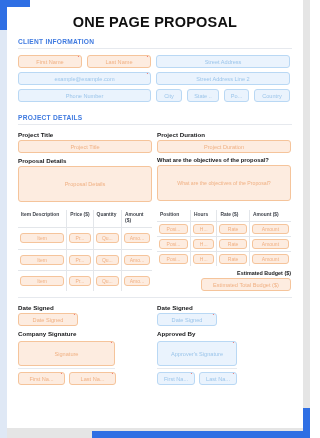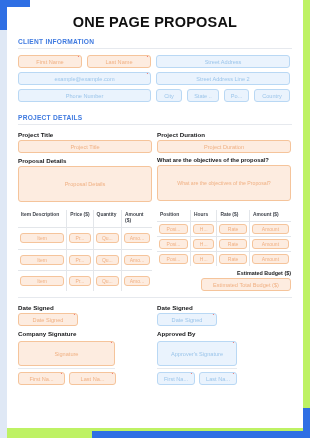--- a/index.html
+++ b/index.html
@@ -5,21 +5,21 @@
   * { box-sizing: border-box; margin: 0; padding: 0; }
   html, body {
     width: 310px; height: 438px;
     font-family: "Liberation Sans", sans-serif;
     background: #ffffff;
     overflow: hidden;
   }
   #root {
     position: relative;
     width: 310px; height: 438px;
-    background: #bef264;
+    background: #e5e5e5;
   }
   
   .edge-strip {
     position: absolute; left: 0; top: 0;
     width: 7px; height: 438px;
     background: #dfe8f5;
   }
   .page {
     position: absolute; left: 7px; top: 0;
     width: 296px; height: 428px;

